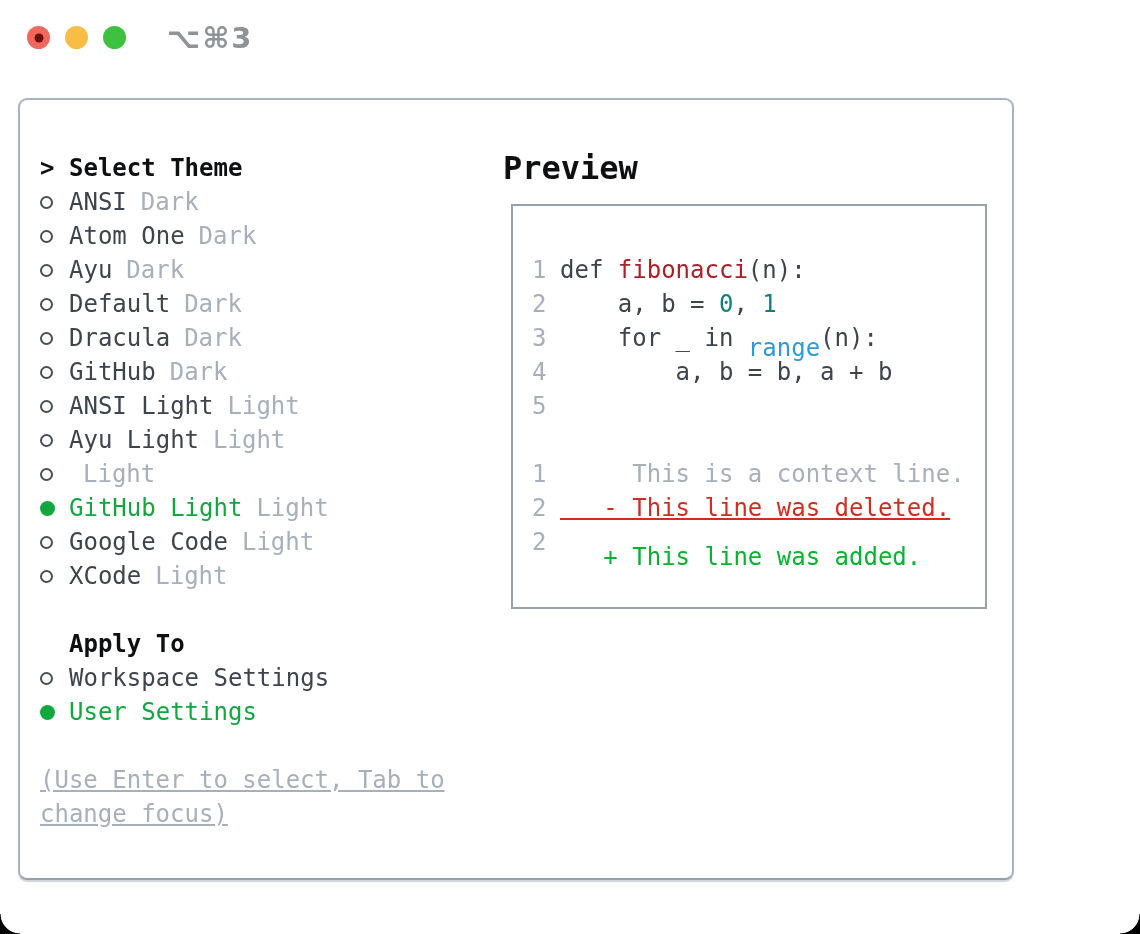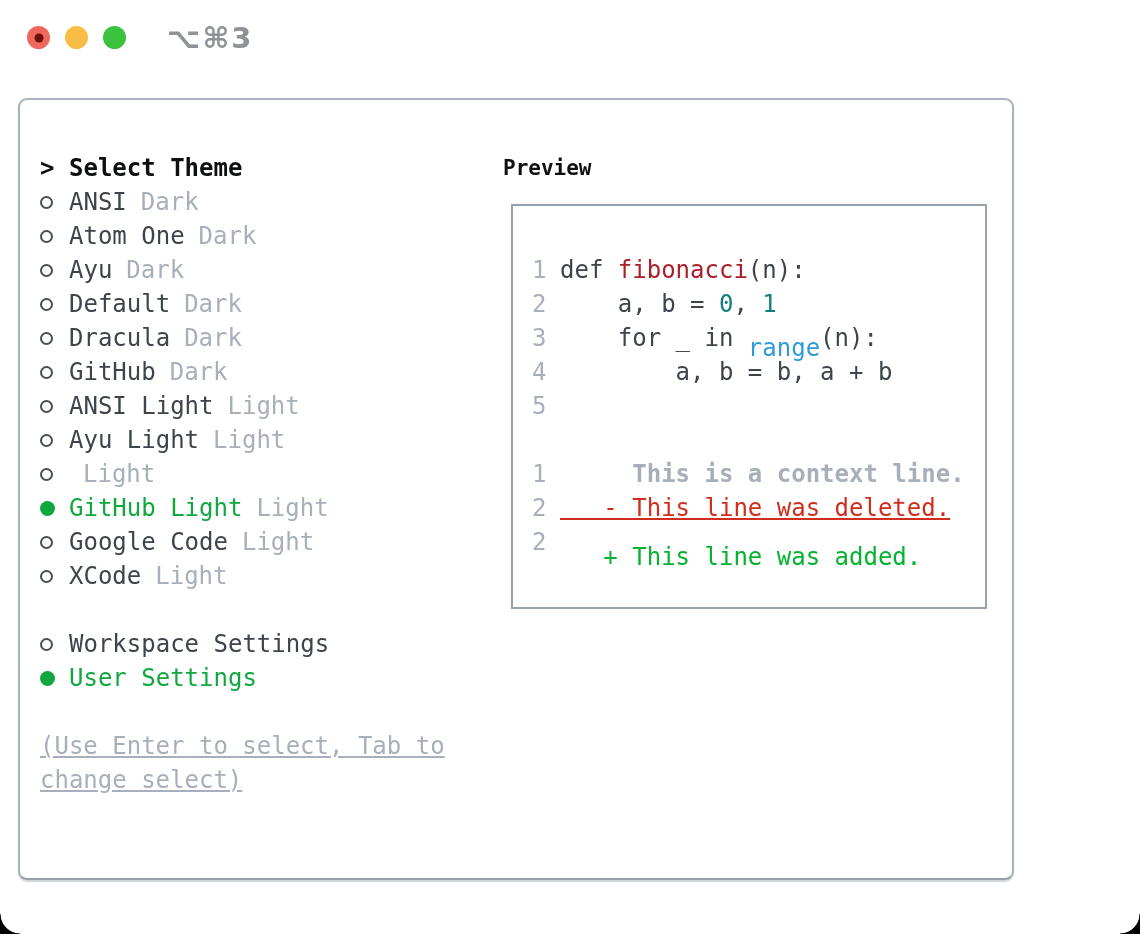--- a/index.html
+++ b/index.html
@@ -28,31 +28,31 @@
     color:var(--c-text,#3d444c); white-space:pre; }
   .gutter { width:29px; height:34px; display:flex; align-items:center; flex:none; }
   .bullet { width:13px; height:13px; border:2px solid #474e55; border-radius:50%; }
   .bullet.filled { width:15px; height:15px; border:none; background:var(--c-selected,#10a83e); }
   .prompt, .hdr { font-weight:bold; color:var(--c-header,#0d0f11); }
   .suffix { color:var(--c-muted,#a7afba); margin-left:14px; }
   .sel { color:var(--c-selected,#10a83e); }
   .muted-row { color:var(--c-muted,#a7afba);text-decoration:underline; }
   
   .preview-label { position:absolute; left:483px; top:51px; height:34px; display:flex;
-    align-items:center; font-size:21px; font-weight:bold; color:var(--c-header,#0d0f11); }
+    align-items:center; font-size:32px; font-weight:bold; color:var(--c-header,#0d0f11); }
   .preview-box { position:absolute; left:491px; top:104px; width:476px; height:405px;
     background:#fff; border:2px solid #98a2ac; }
   .code { position:absolute; left:19px; top:47px; }
   .cline { display:flex; align-items:center; height:34px; font-size:24px;
     white-space:pre; color:var(--c-text,#3d444c); }
   .lnum { width:28px; flex:none; color:var(--c-muted,#a7afba); }
   .seg.fn  { color:var(--c-function,#ab2028); }
   .seg.num { color:var(--c-number,#0f7f79); }
   .seg.bi  { color:var(--c-builtin,#2e9bd8);margin-top:19px; }
-  .seg.ctx { color:var(--c-muted,#a7afba);font-weight:bold; }
+  .seg.ctx { color:var(--c-muted,#a7afba); }
   .seg.del { color:var(--c-deleted,#cf2e1f);text-decoration:underline; }
   .seg.add { color:var(--c-added,#04b32f);margin-top:30px; }
   
   .corner { position:absolute; bottom:0; width:20px; height:20px; }
   .corner.bl { left:0;  background:radial-gradient(20px 20px at 100% 0, #fff 19px, #000 19.8px); }
   .corner.br { right:0; background:radial-gradient(20px 20px at 0 0,    #fff 19px, #000 19.8px); }
 </style>
 </head>
 <body>
 
@@ -81,28 +81,32 @@
           <div class="row"><span class="gutter"><span class="bullet"></span></span><span class="">Dracula</span><span class="suffix">Dark</span></div>
           <div class="row"><span class="gutter"><span class="bullet"></span></span><span class="">GitHub</span><span class="suffix">Dark</span></div>
           <div class="row"><span class="gutter"><span class="bullet"></span></span><span class="">ANSI Light</span><span class="suffix">Light</span></div>
           <div class="row"><span class="gutter"><span class="bullet"></span></span><span class="">Ayu Light</span><span class="suffix">Light</span></div>
           <div class="row"><span class="gutter"><span class="bullet"></span></span><span class="suffix">Light</span></div>
           <div class="row"><span class="gutter"><span class="bullet filled"></span></span><span class="sel">GitHub Light</span><span class="suffix">Light</span></div>
           <div class="row"><span class="gutter"><span class="bullet"></span></span><span class="">Google Code</span><span class="suffix">Light</span></div>
           <div class="row"><span class="gutter"><span class="bullet"></span></span><span class="">XCode</span><span class="suffix">Light</span></div>
         </div>
       <div class="row"></div>
+      <div class="row">
+        <span class="gutter"></span>
+        <span class="hdr">Apply To</span>
+      </div>
       <div id="apply-rows">
           <div class="row"><span class="gutter"><span class="bullet"></span></span><span class="">Workspace Settings</span></div>
           <div class="row"><span class="gutter"><span class="bullet filled"></span></span><span class="sel">User Settings</span></div>
         </div>
       <div class="row"></div>
       <div id="footer-rows">
           <div class="row muted-row">(Use Enter to select, Tab to</div>
-          <div class="row muted-row">change select)</div>
+          <div class="row muted-row">change focus)</div>
         </div>
     </div>
 
     <div class="preview-label">Preview</div>
 
     <div class="preview-box">
       <div class="code" id="code-lines">
           <div class="cline"><span class="lnum">1</span><span class="seg">def </span><span class="seg fn">fibonacci</span><span class="seg">(n):</span></div>
           <div class="cline"><span class="lnum">2</span><span class="seg">    a, b = </span><span class="seg num">0</span><span class="seg">, </span><span class="seg num">1</span></div>
           <div class="cline"><span class="lnum">3</span><span class="seg">    for _ in </span><span class="seg bi">range</span><span class="seg">(n):</span></div>

